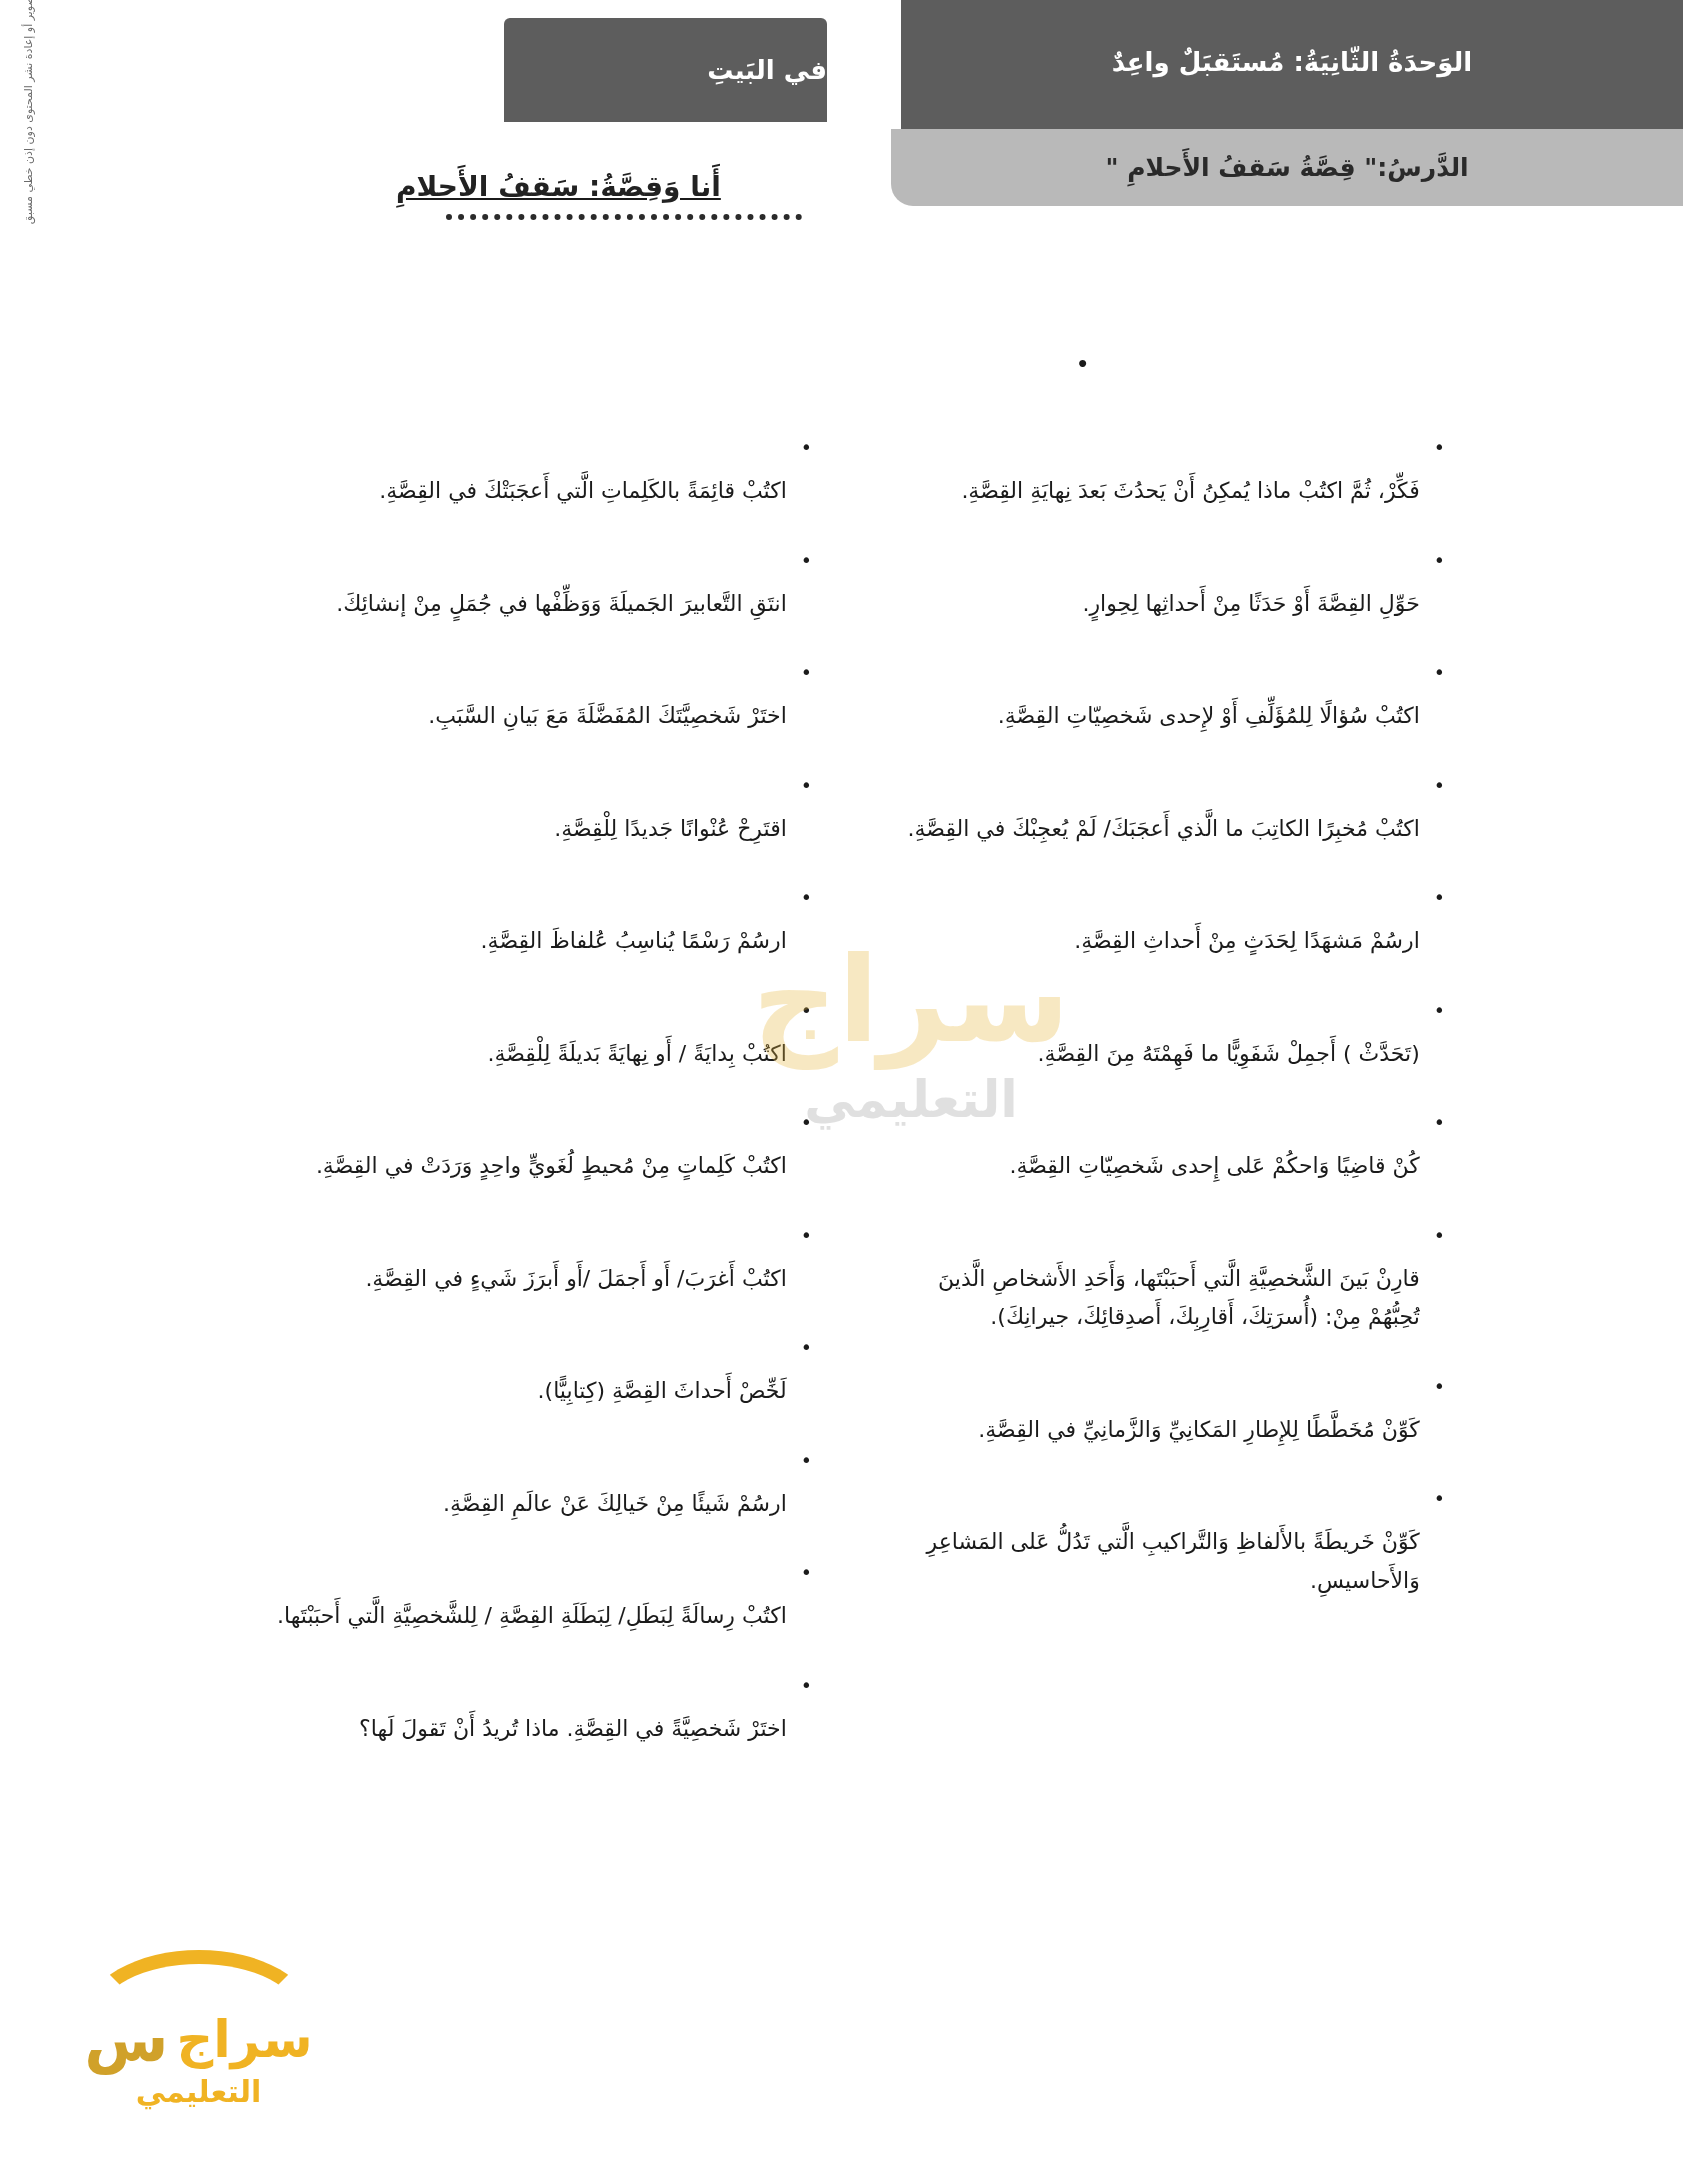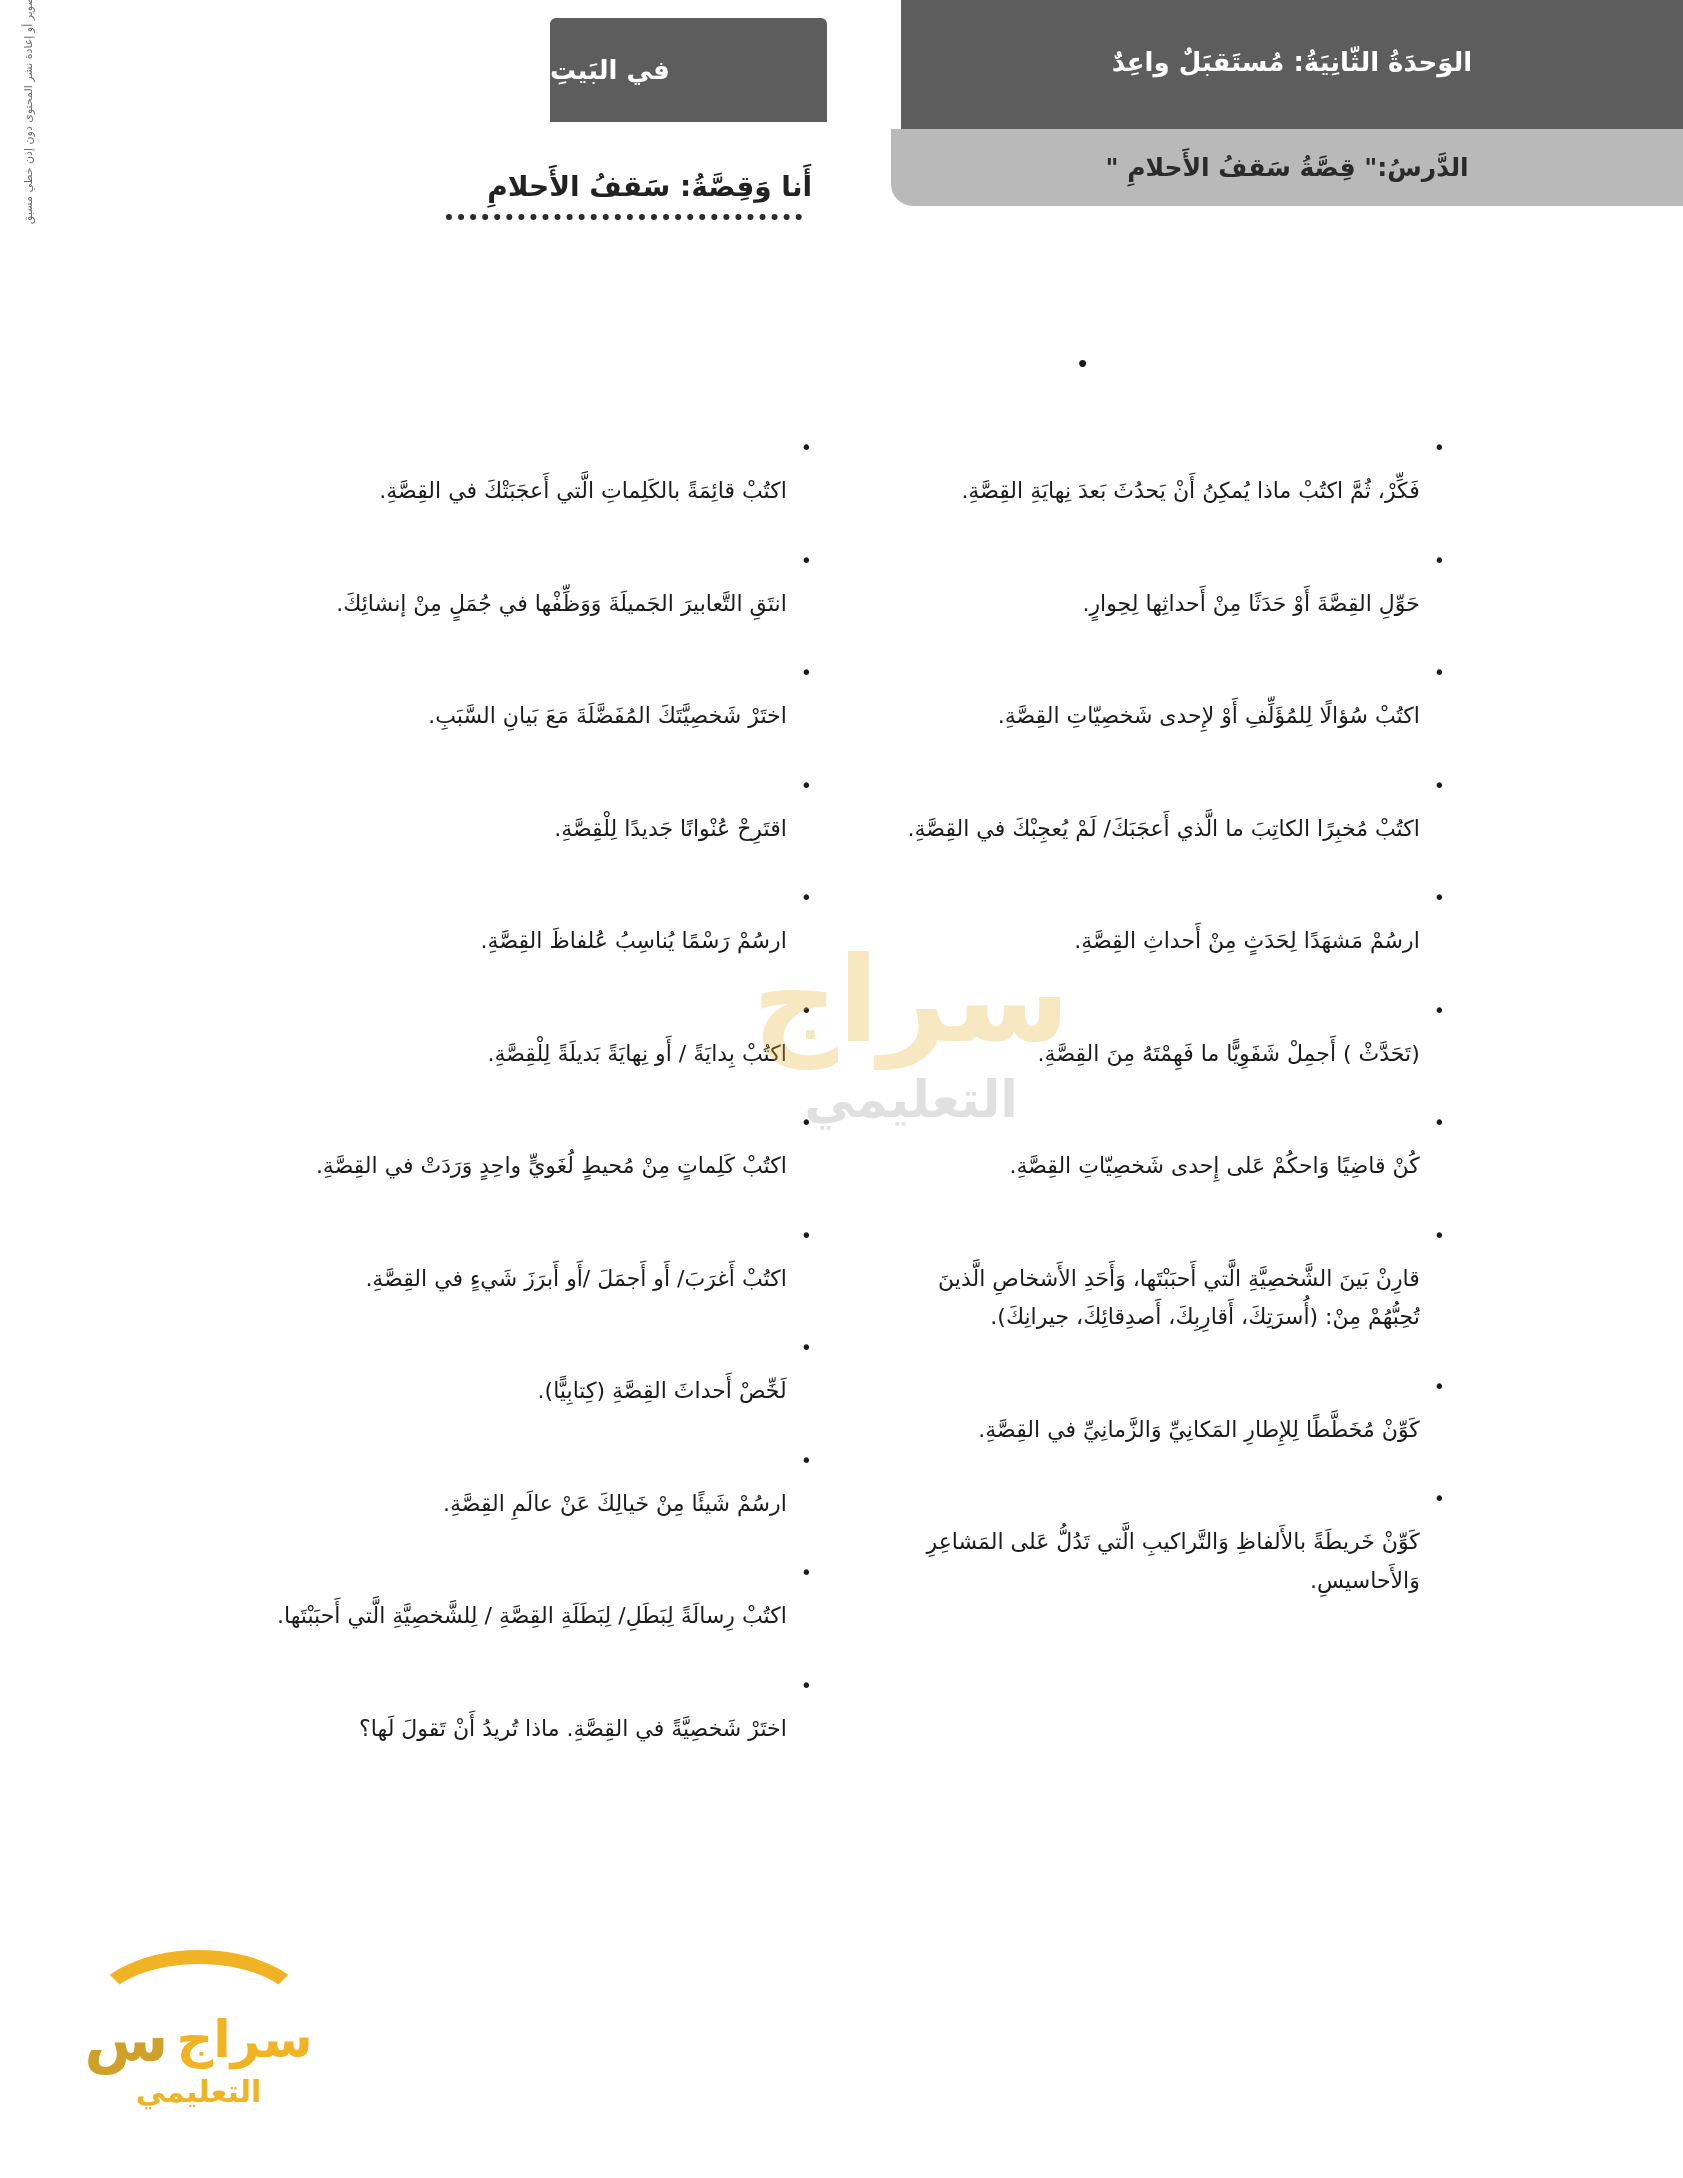--- a/index.html
+++ b/index.html
@@ -65,35 +65,37 @@
   .home-tab {
     position: absolute;
     top: 18px;
     right: 856px;
     width: 277px;
     height: 104px;
     background: #5d5d5d;
     color: #ffffff;
     display: flex;
     align-items: center;
-    justify-content: flex-end;
+    justify-content: flex-start;
     border-top-left-radius: 6px;
     border-top-right-radius: 6px;
+    padding-left: 46px;
   }
   .home-tab .home-text {
     font-size: 26px;
     font-weight: bold;
   }
 
   .title-line {
     position: absolute;
     top: 170px;
     right: 871px;
     width: 416px;
-    text-align: right;
+    text-align: left;
+    text-decoration: underline;
   }
   .title-line .title-text {
     font-size: 28px;
     font-weight: bold;
     color: #222;
     display: block;
   }
   .dotted-rule {
     margin-top: 6px;
     height: 5px;

